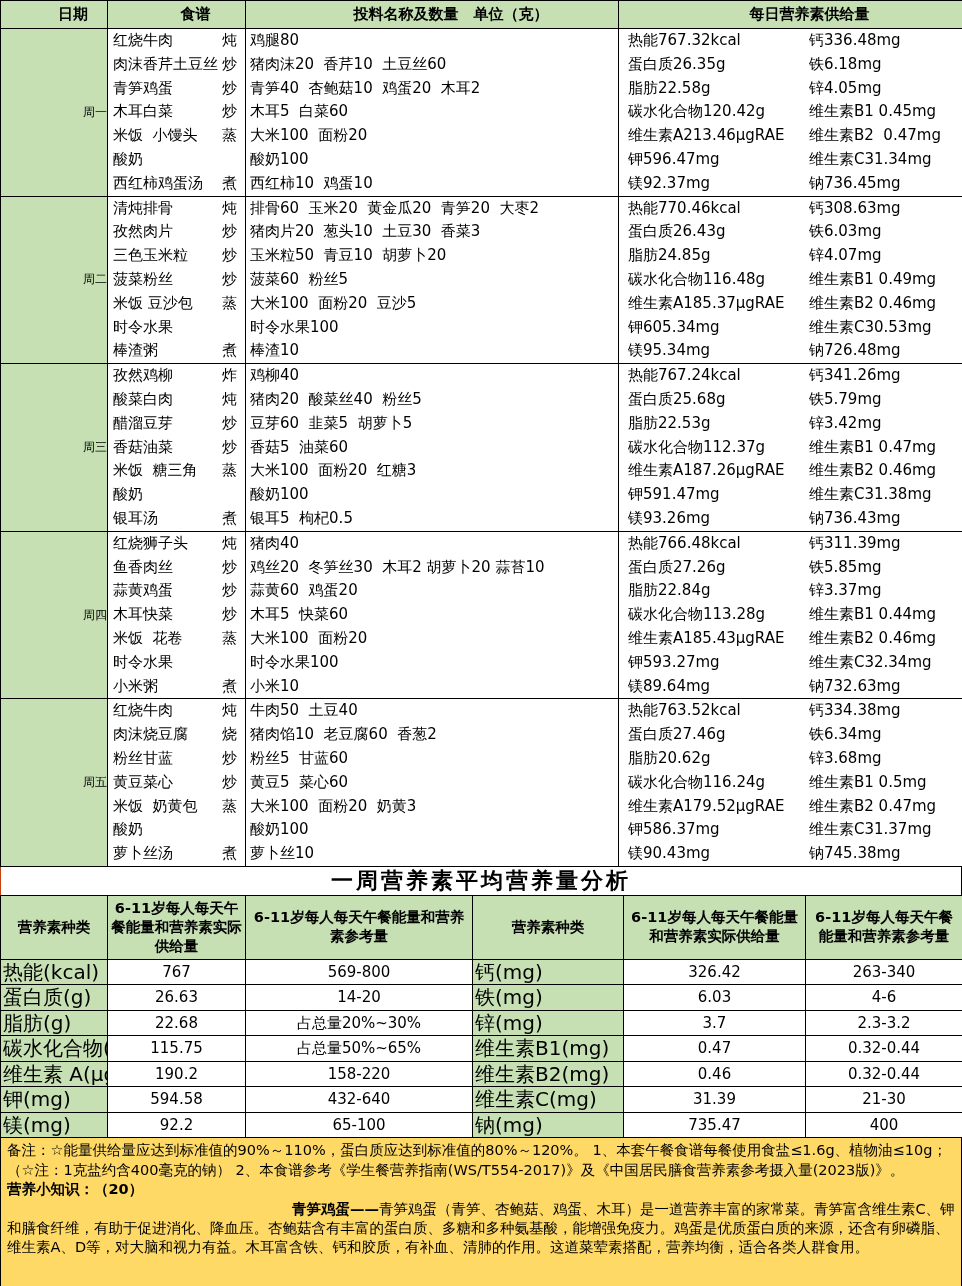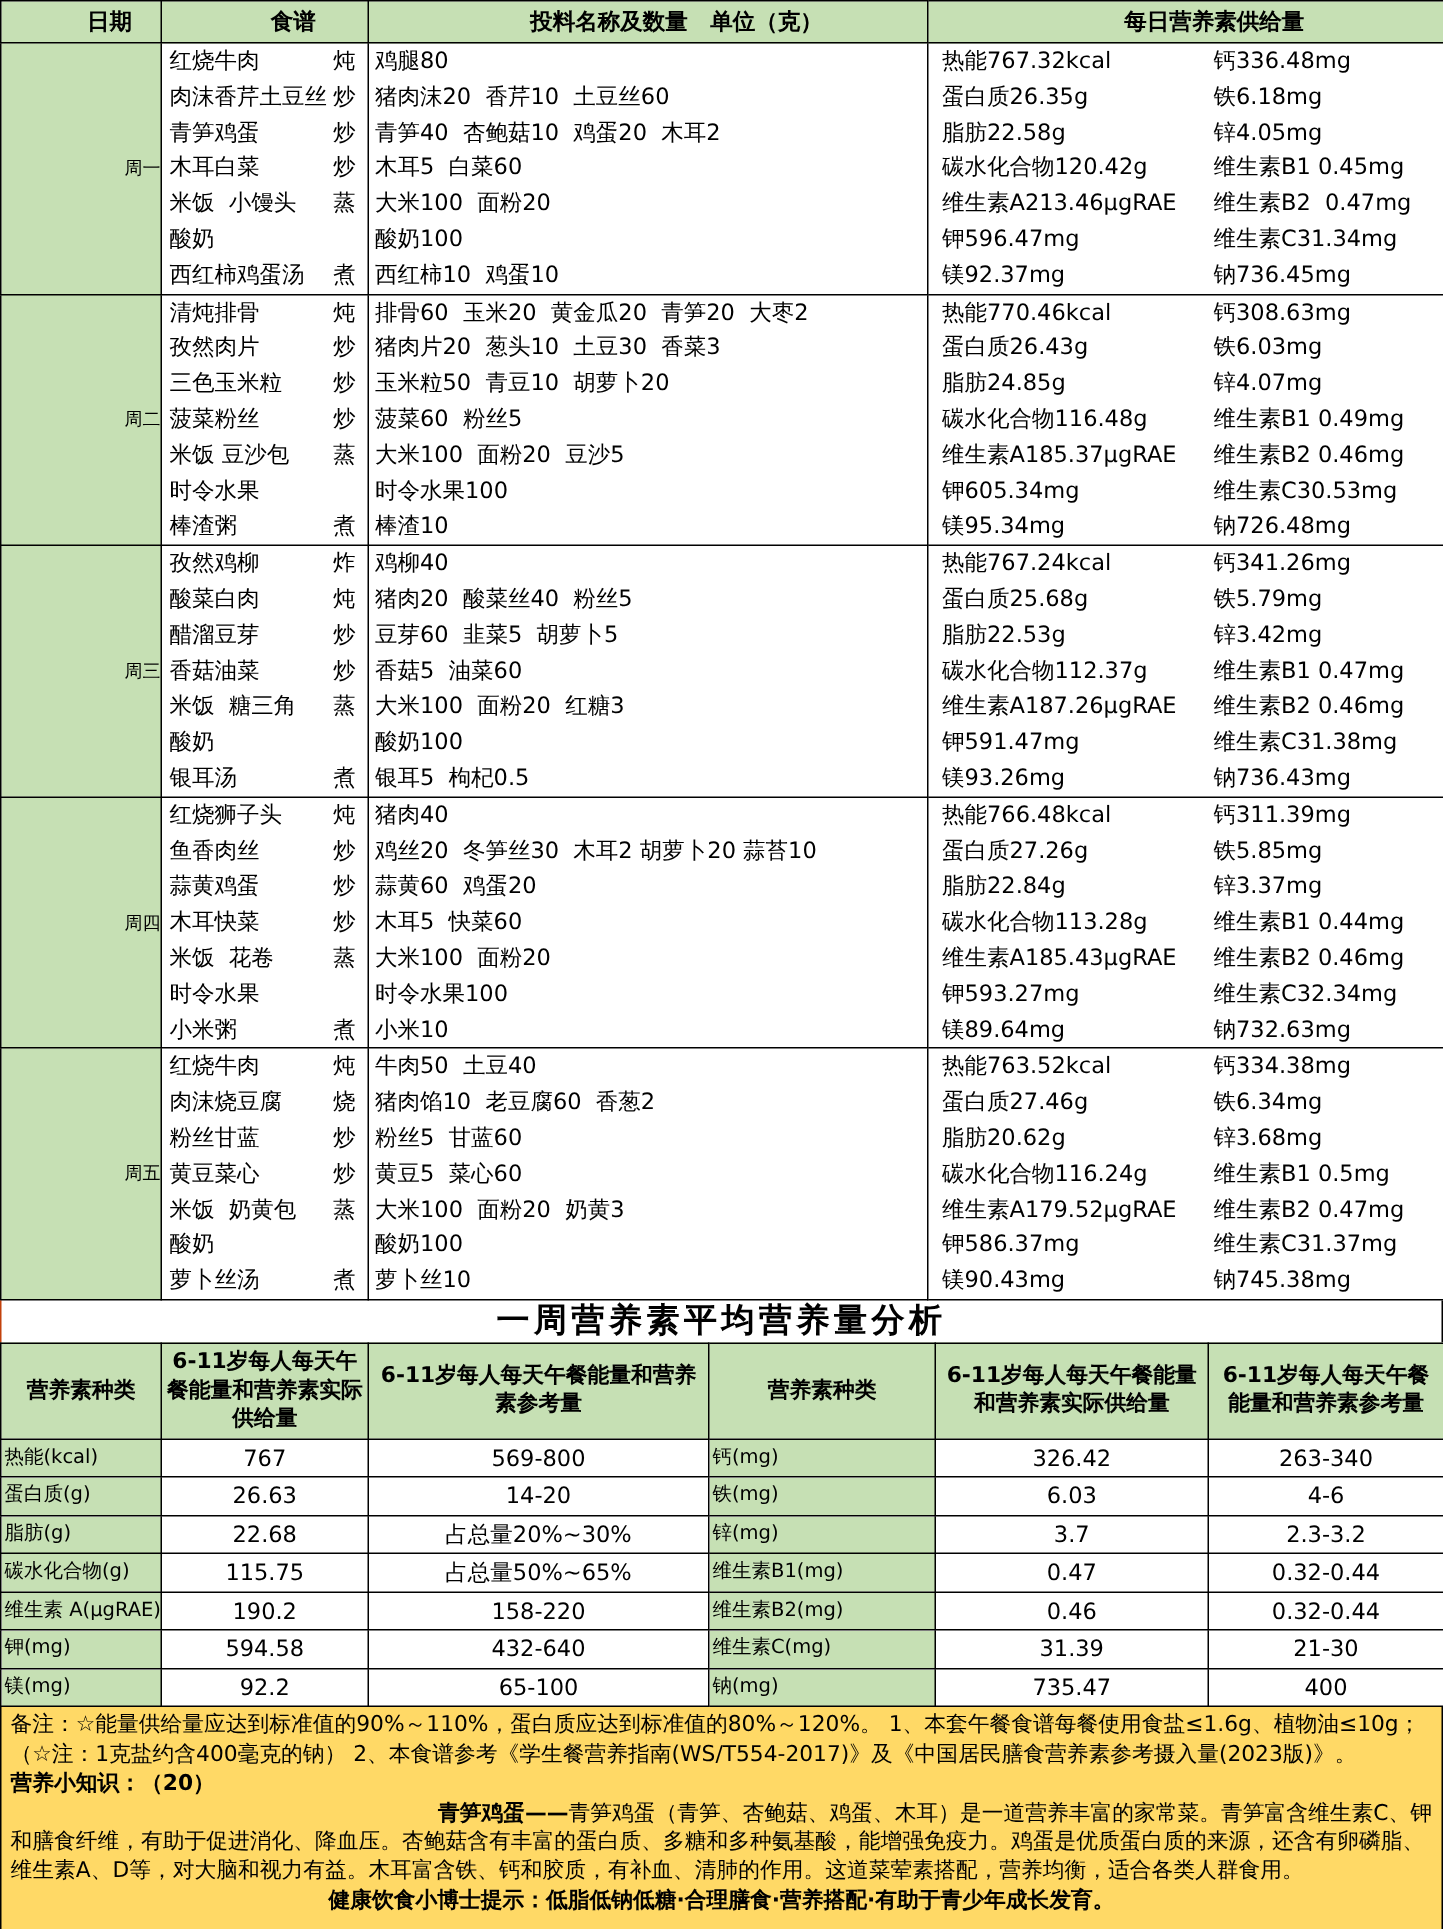--- a/index.html
+++ b/index.html
@@ -64,21 +64,21 @@
     font-size:14.5px;
     font-weight:bold;
     text-align:center;
     vertical-align:middle;
     padding:2px 3px;
     line-height:19px;
   }
   .analysis td { height:24.5px; line-height:24.5px; overflow:hidden; }
   .an-label {
     background:#c6e0b4;
-    font-size:13px;
+    font-size:20px;
     padding:0 2px;
     white-space:nowrap;
     text-align:left;
     margin-top:32px;
   }
   .an-value { font-size:15px; text-align:center; white-space:nowrap; }
 
   
   .notes {
     background:#ffd966;
@@ -412,16 +412,15 @@
           <td class="an-value">735.47</td>
           <td class="an-value">400</td>
         </tr>
       </tbody>
   </table>
 
   <div class="notes">
     <div class="remark">备注：☆能量供给量应达到标准值的90%～110%，蛋白质应达到标准值的80%～120%。  1、本套午餐食谱每餐使用食盐≤1.6g、植物油≤10g；（☆注：1克盐约含400毫克的钠）  2、本食谱参考《学生餐营养指南(WS/T554-2017)》及《中国居民膳食营养素参考摄入量(2023版)》。</div>
     <div class="k-title">营养小知识：（20）</div>
     <div class="k-para"><span class="k-lead">青笋鸡蛋——</span><span>青笋鸡蛋（青笋、杏鲍菇、鸡蛋、木耳）是一道营养丰富的家常菜。青笋富含维生素C、钾和膳食纤维，有助于促进消化、降血压。杏鲍菇含有丰富的蛋白质、多糖和多种氨基酸，能增强免疫力。鸡蛋是优质蛋白质的来源，还含有卵磷脂、维生素A、D等，对大脑和视力有益。木耳富含铁、钙和胶质，有补血、清肺的作用。这道菜荤素搭配，营养均衡，适合各类人群食用。</span></div>
-    <div class="tip">健康饮食小博士提示：低脂低钠低糖·合理膳食·营养搭配·有助于青少年成长发育。</div>
   </div>
 
 </div>
 
 </body></html>

